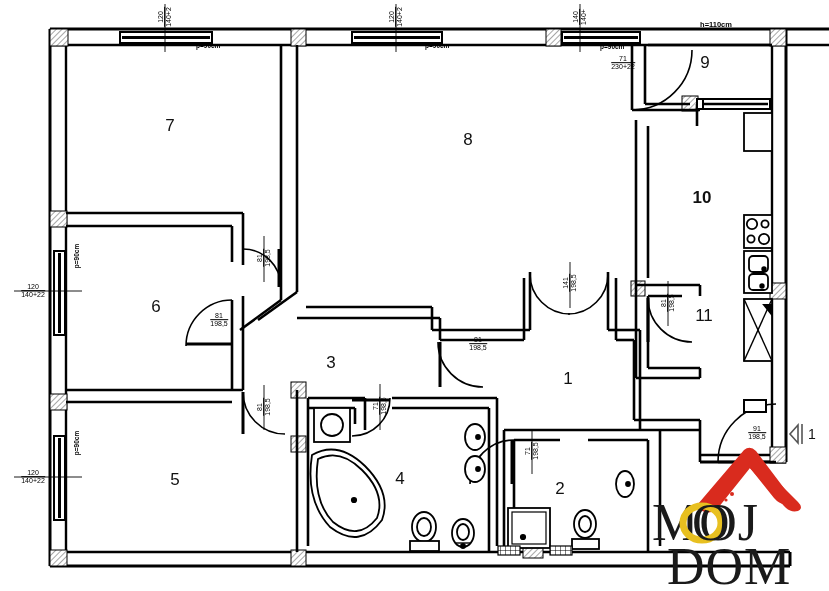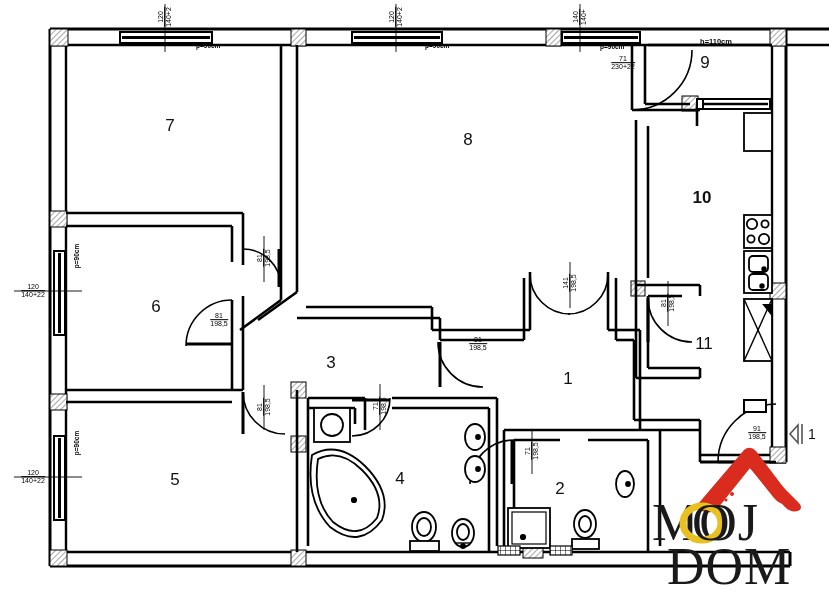--- a/index.html
+++ b/index.html
@@ -290,21 +290,21 @@
   <div class="room-num" style="left:568px;top:379px;">1</div>
   <div class="room-num" style="left:560px;top:489px;">2</div>
   <div class="room-num" style="left:331px;top:363px;">3</div>
   <div class="room-num" style="left:400px;top:479px;">4</div>
   <div class="room-num" style="left:175px;top:480px;">5</div>
   <div class="room-num" style="left:156px;top:307px;">6</div>
   <div class="room-num" style="left:170px;top:126px;">7</div>
   <div class="room-num" style="left:468px;top:140px;">8</div>
   <div class="room-num" style="left:705px;top:63px;">9</div>
   <div class="room-num" style="left:702px;top:198px;font-weight:bold;">10</div>
-  <div class="room-num" style="left:704px;top:344px;">11</div>
+  <div class="room-num" style="left:704px;top:316px;">11</div>
 
   <div class="dim dim-vert" style="left:165px;top:17px;">
     <span class="num">120</span>
     <span class="den">140+2</span>
   </div>
   <div class="dim dim-vert" style="left:396px;top:17px;">
     <span class="num">120</span>
     <span class="den">140+2</span>
   </div>
   <div class="dim dim-vert" style="left:580px;top:17px;">
@@ -319,21 +319,21 @@
     <span class="num">120</span>
     <span class="den">140+22</span>
   </div>
 
   <div class="sill" style="left:196px;top:42px;">p=90cm</div>
   <div class="sill" style="left:425px;top:42px;">p=90cm</div>
   <div class="sill" style="left:600px;top:43px;">p=90cm</div>
   <div class="sill sill-vert" style="left:76px;top:256px;">p=90cm</div>
   <div class="sill sill-vert" style="left:76px;top:443px;">p=90cm</div>
 
-  <div class="hlabel" style="left:716px;top:41px;">h=110cm</div>
+  <div class="hlabel" style="left:716px;top:24px;">h=110cm</div>
 
   <div class="dim dim-vert" style="left:264px;top:258px;">
     <span class="num">81</span>
     <span class="den">198,5</span>
   </div>
   <div class="dim dim-horz" style="left:219px;top:320px;">
     <span class="num">81</span>
     <span class="den">198,5</span>
   </div>
   <div class="dim dim-vert" style="left:264px;top:407px;">

